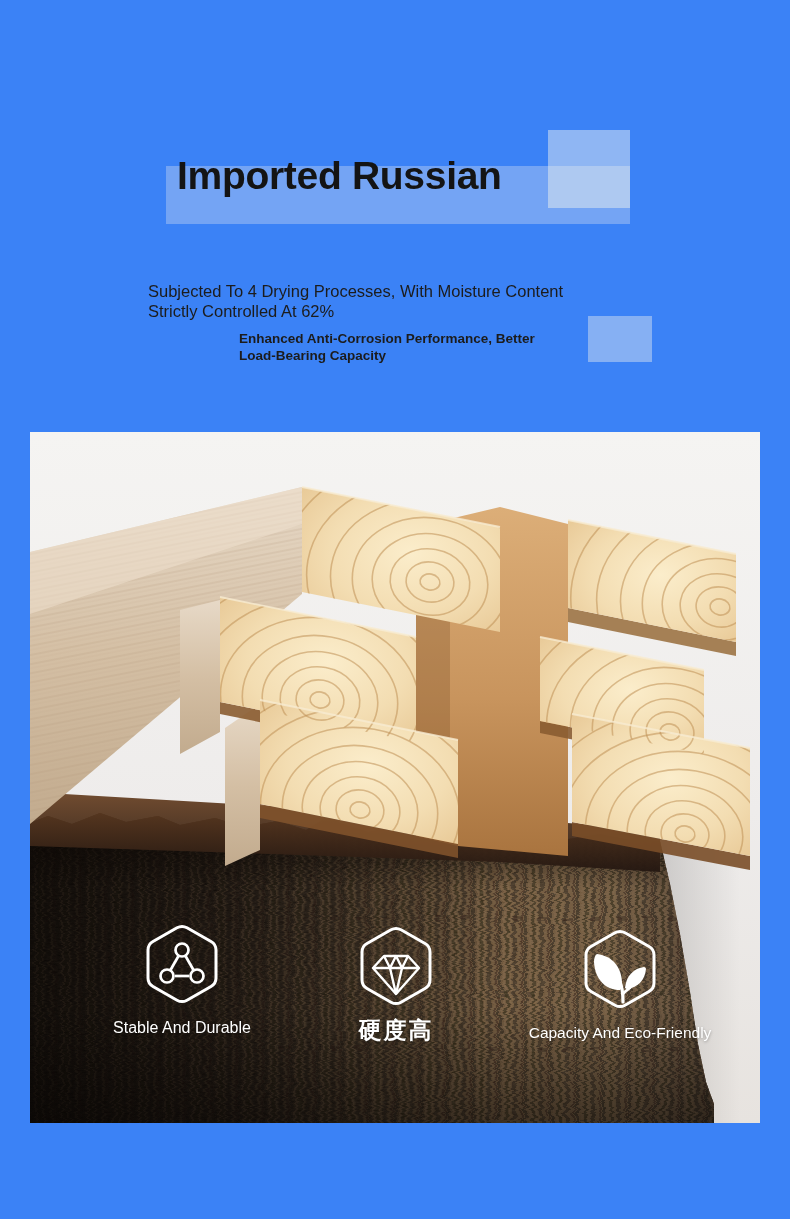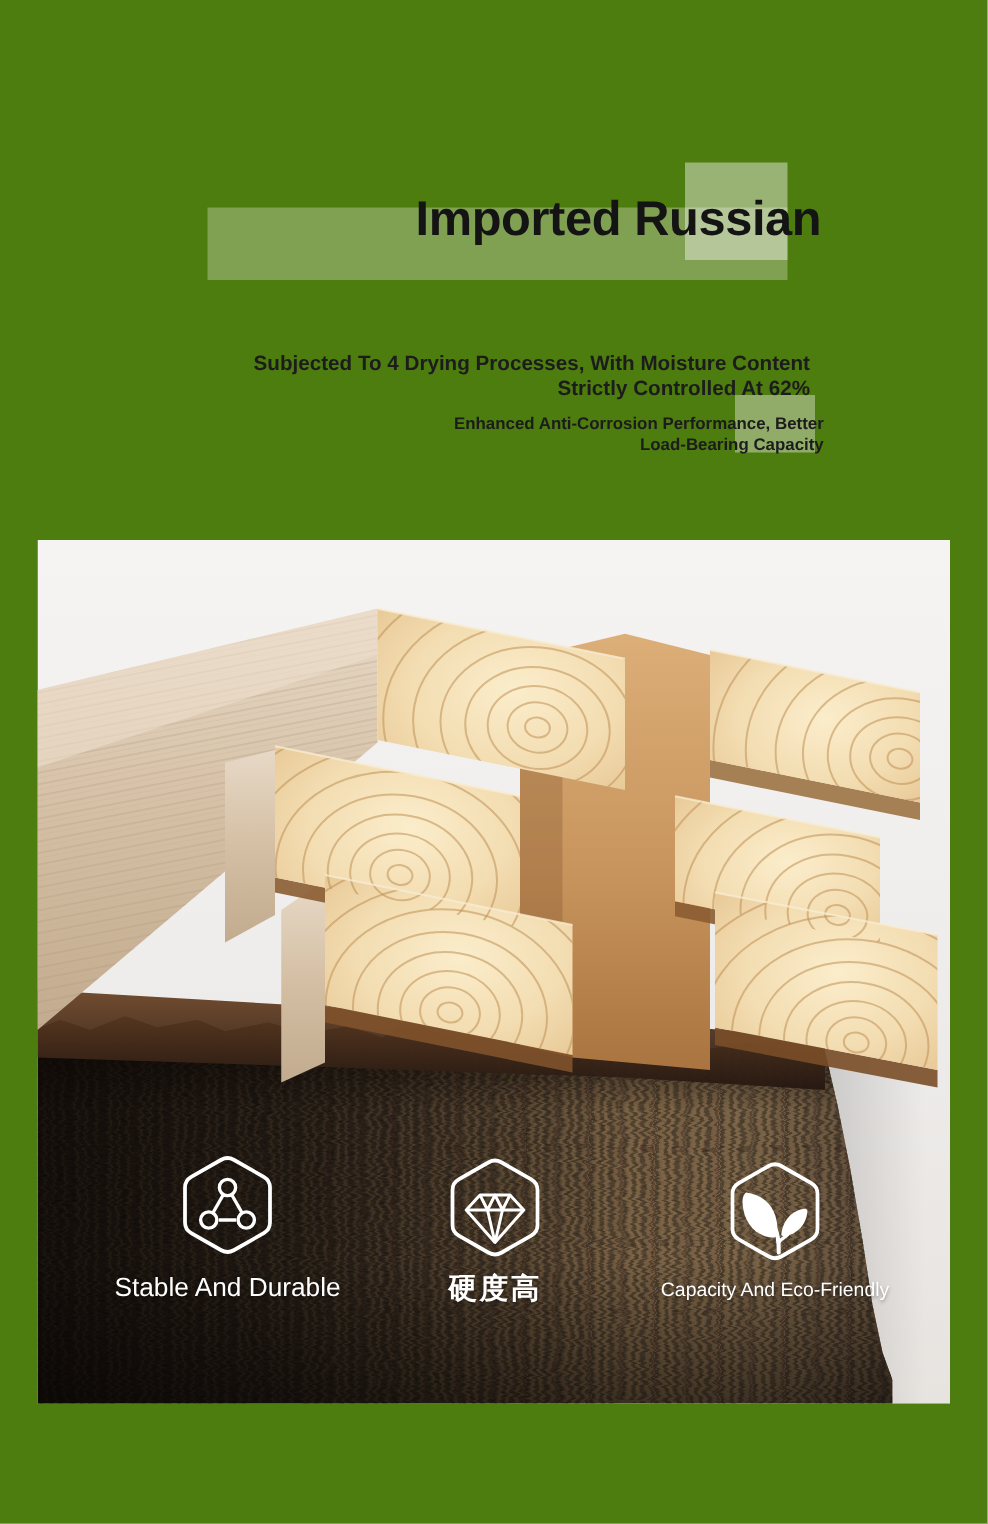--- a/index.html
+++ b/index.html
@@ -1,48 +1,48 @@
 <!DOCTYPE html>
 <html><head>
 <meta charset="utf-8">
 <style>
   html,body{margin:0;padding:0;background:#dcdbce;}
   .page{
     position:relative;width:790px;height:1219px;overflow:hidden;
-    background:#4d7c0f;font-family:"Liberation Sans",sans-serif;text-align:right;
+    background:#3b82f6;font-family:"Liberation Sans",sans-serif;
   }
   
   .patch{position:absolute;background:rgba(247,246,239,.45);}
   .patch.p1{left:548px;top:130px;width:82px;height:78px;}
   .patch.p2{left:166px;top:166px;width:464px;height:58px;background:rgba(247,246,239,.30);}
   .patch.p3{left:588px;top:316px;width:64px;height:46px;background:rgba(247,246,239,.40);}
 
   .title{
     position:absolute;left:177px;top:128px;width:480px;
     font-size:39px;line-height:44px;font-weight:700;color:#141414;letter-spacing:-.3px;
   }
   .subtitle{
     position:absolute;left:148px;top:282px;width:500px;
-    font-size:16.5px;line-height:19.5px;font-weight:700;color:#1c1c1c;
+    font-size:16.5px;line-height:19.5px;font-weight:400;color:#1c1c1c;
   }
   .note{
     position:absolute;left:212px;top:330px;width:420px;
     font-size:13.5px;line-height:17px;font-weight:700;color:#1c1c1c;margin-left:27px;
   }
 
   .hero{position:absolute;left:30px;top:432px;width:730px;height:691px;}
   .hero svg.scene{position:absolute;left:0;top:0;display:block;}
 
   .feature{
     position:absolute;width:180px;display:flex;flex-direction:column;align-items:center;
     pointer-events:none;
   }
   .feature .icn{display:block;}
   .feature .lbl{
-    margin-top:14px;color:#ffffff;font-size:21px;font-weight:500;white-space:nowrap;
+    margin-top:14px;color:#ffffff;font-size:16px;font-weight:500;white-space:nowrap;
     text-shadow:0 1px 3px rgba(0,0,0,.35);
   }
   .feature.f1{left:62px;top:491px;}
   .feature.f2{left:276px;top:493px;}
   .feature.f3{left:500px;top:496px;}
   .feature.f2 .lbl{font-size:23px;font-weight:700;letter-spacing:2px;margin-top:8px;}
   .feature.f3 .lbl{font-size:15.5px;}
 </style>
 </head>
 <body>

